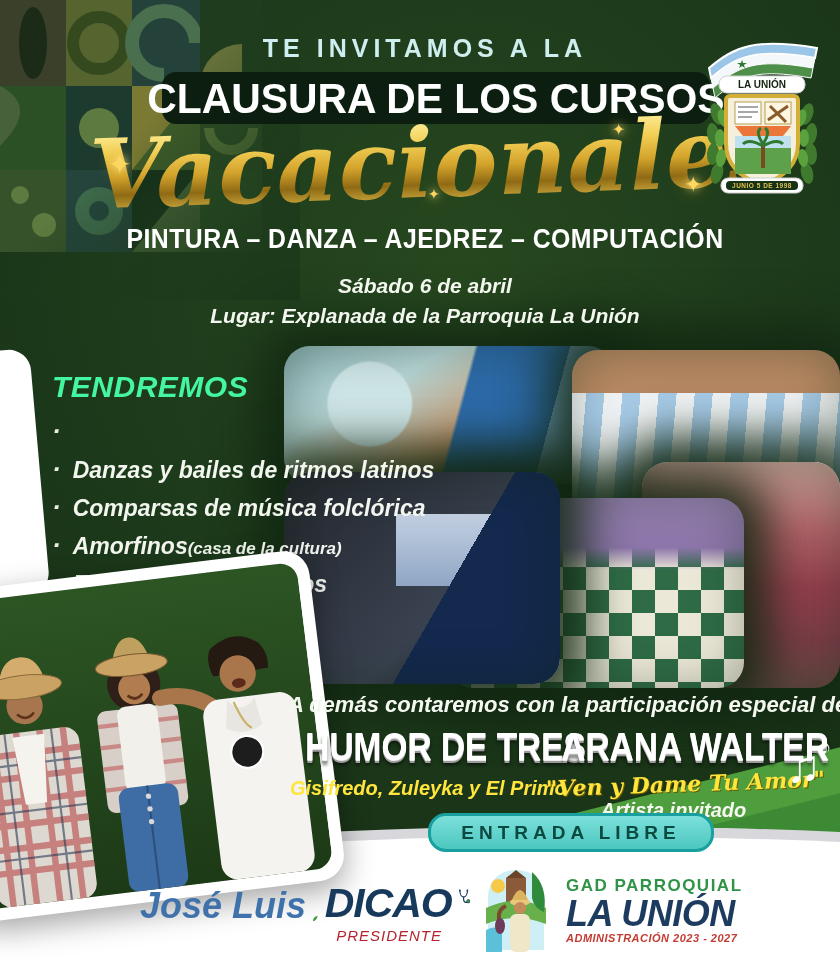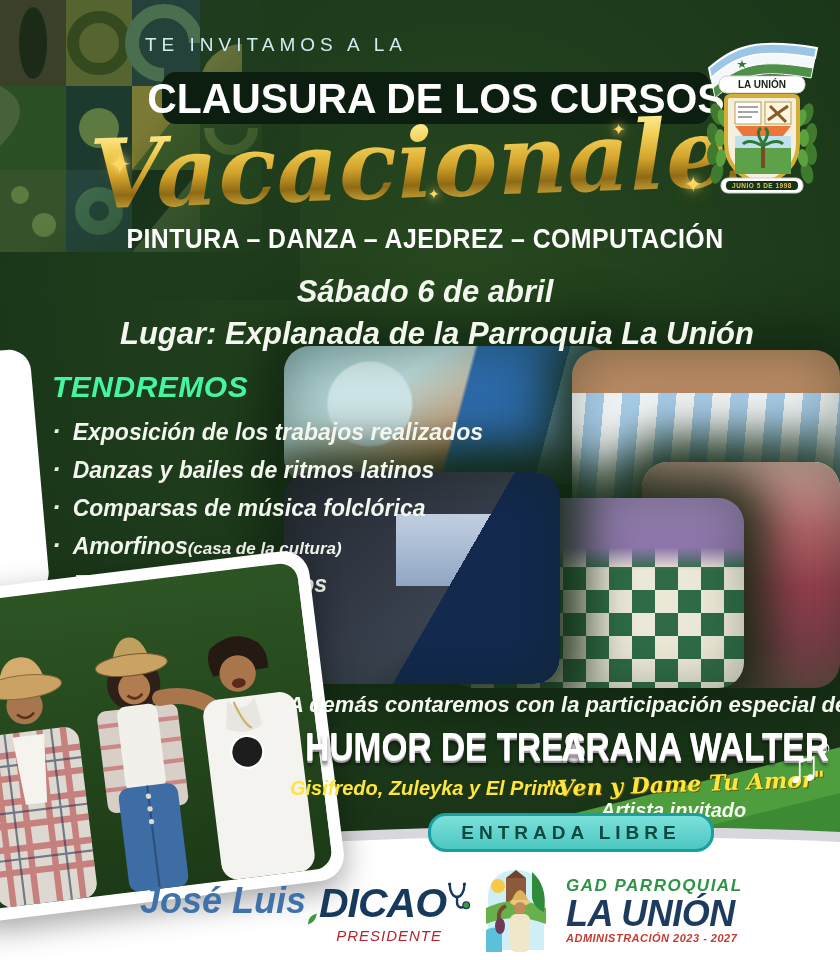--- a/index.html
+++ b/index.html
@@ -8,35 +8,35 @@
     position:relative;width:840px;height:960px;overflow:hidden;
     font-family:"Liberation Sans",sans-serif;
     background:radial-gradient(circle at 55% 30%, #27481f 0%, #1d3a1b 45%, #152c13 100%);
   }
   .abs{position:absolute;}
   
   .corner-pattern{left:0;top:0;z-index:1;}
   .corner-fade{left:0;top:0;width:300px;height:300px;z-index:1;
     background:linear-gradient(135deg, rgba(29,57,28,0) 45%, #1d3a1b 90%);}
   
-  .invite-line{left:145px;top:34px;width:560px;z-index:4;
-    color:#cfeef0;font-size:19px;font-weight:normal;letter-spacing:5px;}
+  .invite-line{left:145px;top:34px;width:560px;text-align:center;z-index:4;
+    color:#cfeef0;font-size:25px;font-weight:bold;letter-spacing:5px;}
   .clausura-pill{left:162px;top:72px;width:548px;height:52px;z-index:4;
     background:#0c1e10;border-radius:14px;display:flex;align-items:center;justify-content:center;}
   .clausura-pill span{color:#ffffff;font-size:43px;font-weight:900;letter-spacing:0px;
     transform:scaleX(.95);white-space:nowrap;}
   .script-title{left:90px;top:116px;width:660px;text-align:center;z-index:4;
     font-family:"DejaVu Serif",serif;font-style:italic;font-weight:bold;font-size:96px;
     background:linear-gradient(180deg,#fff3a6 0%,#f2cf55 28%,#d4a42c 52%,#8f6a14 72%,#eccc55 100%);
     -webkit-background-clip:text;background-clip:text;color:transparent;
     transform:rotate(-2deg);text-shadow:none;line-height:1.0;}
   .courses-line{left:100px;top:224px;width:650px;text-align:center;z-index:4;
     color:#ffffff;font-size:27px;font-weight:800;letter-spacing:.5px;transform:scaleX(.92);white-space:nowrap;}
   .schedule{left:120px;top:274px;width:610px;z-index:4;color:#f3f7ef;
-    font-style:italic;font-size:31px;font-weight:600;text-align:center;}
+    font-style:italic;font-size:21px;font-weight:600;text-align:center;}
   .schedule .row1{display:flex;justify-content:center;gap:46px;white-space:nowrap;}
   .schedule .row2{margin-top:6px;white-space:nowrap;}
   
   .sparkle{z-index:5;color:#ffd75e;text-shadow:0 0 8px #ffe89a,0 0 18px #d9a514;}
   
   .crest{left:693px;top:18px;z-index:4;}
   
   .agenda{left:52px;top:370px;z-index:6;}
   .agenda-heading{color:#45f6a0;font-size:30px;font-weight:900;font-style:italic;letter-spacing:.5px;}
   .agenda-list{margin-top:12px;}
@@ -99,28 +99,28 @@
   .music-icon .small{font-size:22px;vertical-align:28px;}
   .entry-badge{left:428px;top:813px;width:280px;height:33px;z-index:7;border-radius:18px;
     background:linear-gradient(#7ce0da,#4cc7c0);border:3px solid #18a0a0;
     display:flex;align-items:center;justify-content:center;
     color:#0b4a40;font-size:19px;font-weight:600;letter-spacing:5px;white-space:nowrap;}
   
   .chev1{right:-50px;top:776px;width:320px;height:92px;background:#4e9e3e;transform:rotate(-14deg);z-index:2;}
   .chev2{right:-90px;top:812px;width:320px;height:92px;background:#3c8a33;transform:rotate(-14deg);z-index:2;}
   .wave{left:0;top:828px;z-index:5;}
   .president{left:140px;top:880px;width:330px;z-index:8;}
-  .president .row{display:flex;align-items:flex-start;justify-content:center;white-space:nowrap;}
+  .president .row{display:flex;align-items:flex-end;justify-content:center;gap:6px;white-space:nowrap;}
   .pres-first{color:#3f72ab;font-size:36px;font-weight:800;font-style:italic;}
   .pres-last{color:#16395c;font-size:41px;font-weight:900;font-style:italic;letter-spacing:-1px;}
   .pres-role{color:#b3242e;font-size:15px;font-weight:400;font-style:italic;letter-spacing:1px;
     text-align:right;margin-right:28px;margin-top:0px;}
   .gad{left:478px;top:864px;z-index:8;display:flex;align-items:center;}
   .gad-text{margin-left:12px;}
-  .gad-top{color:#2f9447;font-size:17px;font-weight:800;font-style:italic;letter-spacing:1.5px;white-space:nowrap;}
+  .gad-top{color:#2f9447;font-size:17px;font-weight:800;letter-spacing:1.5px;white-space:nowrap;}
   .gad-name{color:#1d3a5f;font-size:36px;font-weight:900;font-style:italic;letter-spacing:-.5px;
     line-height:1.0;white-space:nowrap;}
   .gad-admin{color:#c33b31;font-size:11px;font-weight:800;font-style:italic;letter-spacing:.5px;white-space:nowrap;}
   .ring{border-radius:50%;border:2px solid rgba(255,255,255,.04);z-index:1;}
 </style>
 </head>
 <body>
 
 <div class="poster">
 
@@ -225,21 +225,20 @@
   <div class="photo ph-dance"></div>
   <div class="photo ph-chess"></div>
   <div class="photo ph-comp"></div>
   <div class="abs white-card-left"></div>
 
   <div class="abs agenda">
     <div class="agenda-heading">TENDREMOS</div>
     <div class="agenda-list">
       <div class="agenda-item">
         <span class="bullet">·</span>
-        <span>Exposición de los trabajos realizados</span>
       </div>
       <div class="agenda-item">
         <span class="bullet">·</span>
         <span>Danzas y bailes de ritmos latinos</span>
       </div>
       <div class="agenda-item">
         <span class="bullet">·</span>
         <span>Comparsas de música folclórica</span>
       </div>
       <div class="agenda-item">

